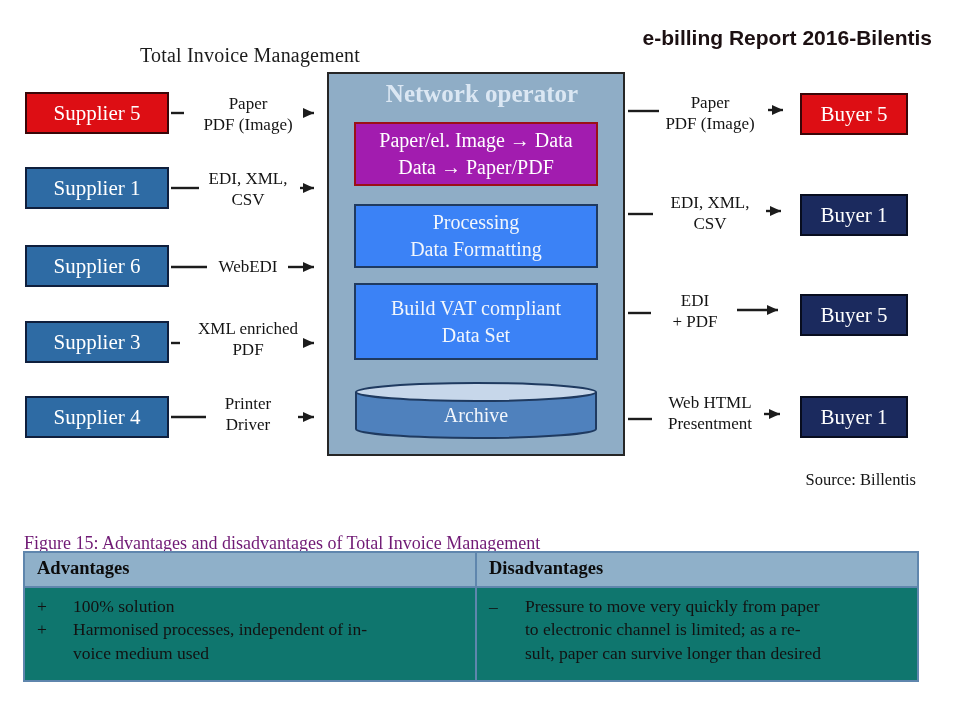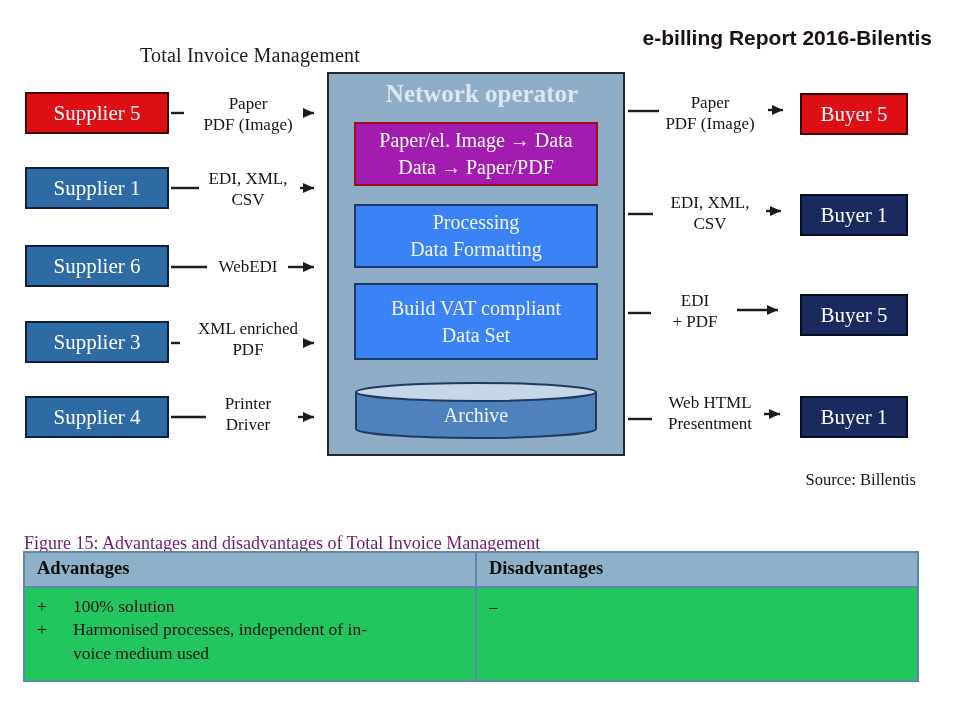--- a/index.html
+++ b/index.html
@@ -58,21 +58,21 @@
     position:absolute;left:0;top:22px;width:100%;text-align:center;
     font-size:20px;color:#f2f6fc;
   }
 
   .source-note{right:44px;top:470px;font-size:16.5px;color:#141414;}
 
   
   .fig-caption{left:24px;top:508px;font-size:18px;color:#701a75;margin-top:25px;}
   .adv-table{
     left:23px;top:551px;width:896px;
-    border:2px solid #5f86ad;background:#22c55e;
+    border:2px solid #5f86ad;background:#0f766e;
     display:grid;grid-template-columns:450px 1fr;
   }
   .th{
     background:#8fb0c9;border-bottom:2px solid #5f86ad;
     font-weight:bold;font-size:18.5px;color:#0c0c0c;
     padding:5px 10px 5px 12px;height:35px;
   }
   .th.sep, .td.sep{border-left:2px solid #5f86ad;}
   .td{padding:7px 8px 10px 12px;min-height:92px;}
   .item{display:flex;font-size:17.5px;line-height:1.34;color:#121212;}
@@ -180,15 +180,18 @@
     </div>
     <div class="item">
       <span class="sign">+</span>
       <span class="itext">Harmonised processes, independent of in-
 voice medium used</span>
     </div>
   </div>
   <div class="td sep">
     <div class="item">
       <span class="sign">–</span>
+      <span class="itext">Pressure to move very quickly from paper
+to electronic channel is limited; as a re-
+sult, paper can survive longer than desired</span>
     </div>
   </div>
 </div>
 
 </body></html>

